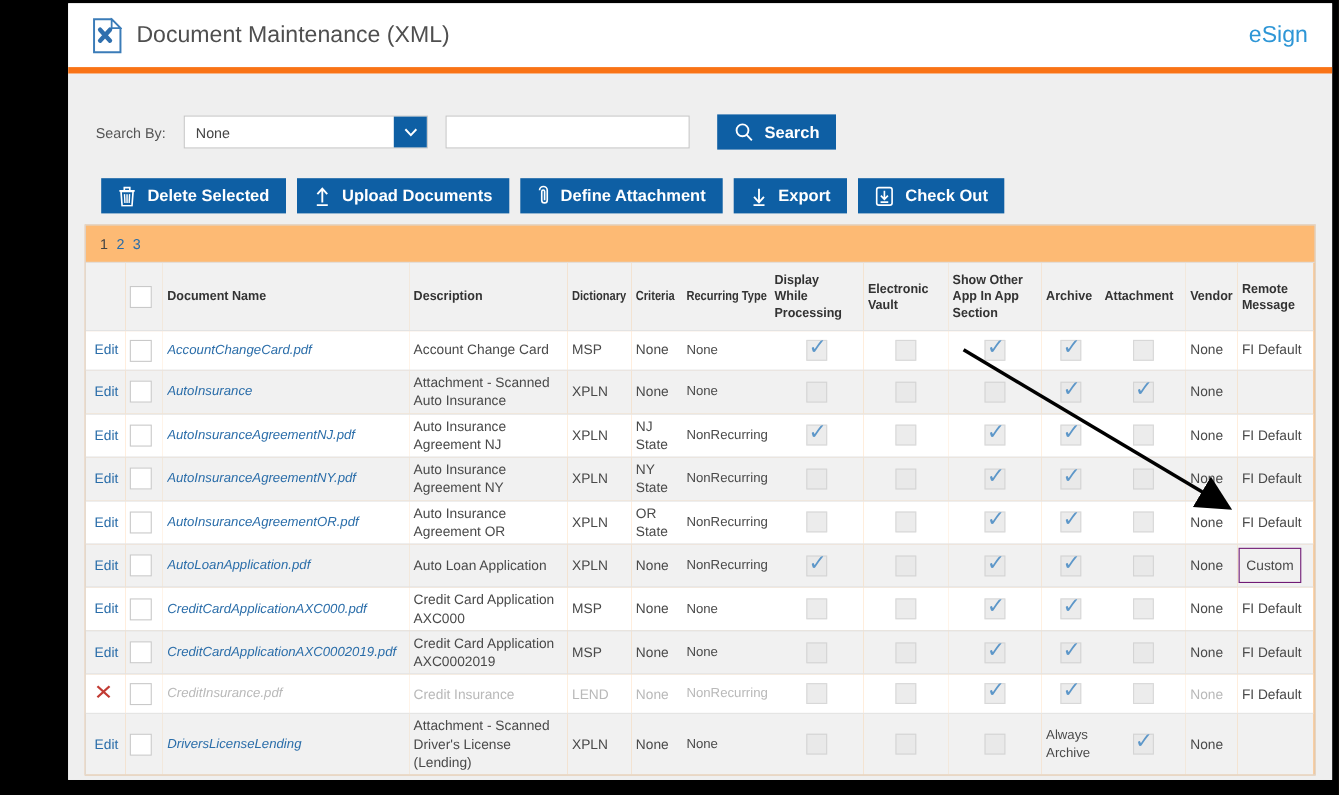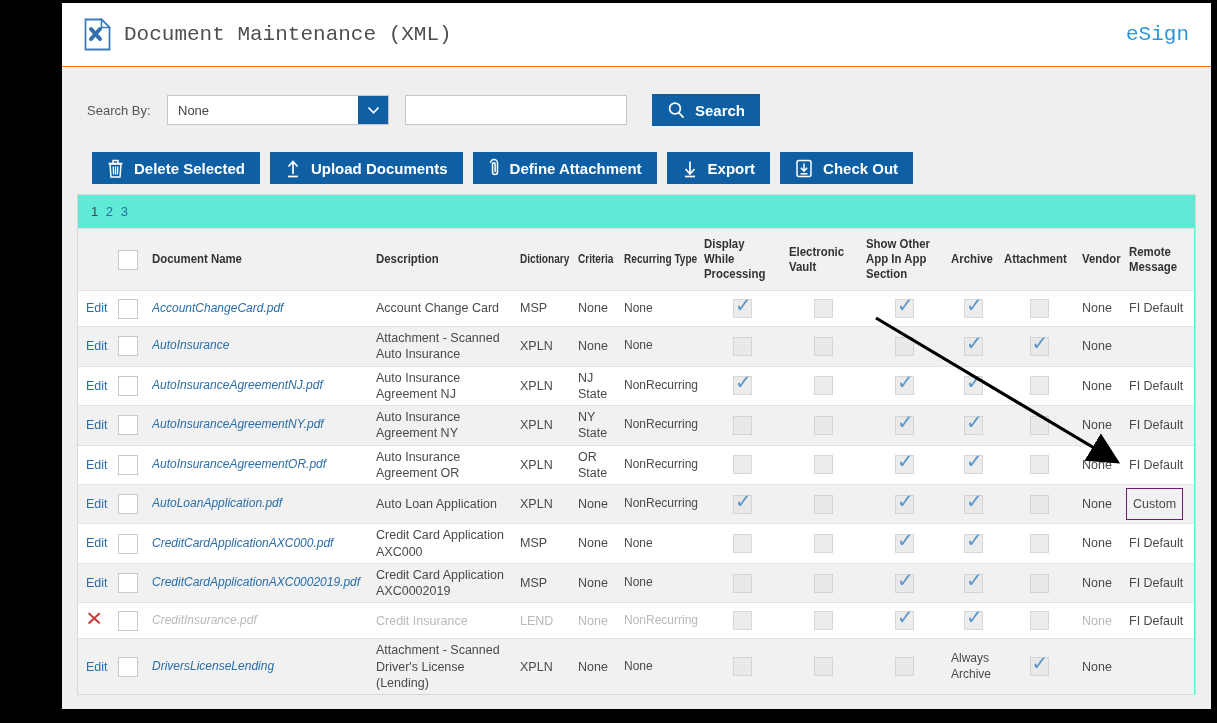--- a/index.html
+++ b/index.html
@@ -1,38 +1,38 @@
 <!DOCTYPE html>
 <html><head>
 <meta charset="utf-8">
 <style>
   html,body{margin:0;padding:0;background:#000;}
   *{box-sizing:border-box;}
   body{font-family:"Liberation Sans","DejaVu Sans",sans-serif;}
   .frame{position:relative;width:1217px;height:723px;background:#000;overflow:hidden;}
   .window{position:absolute;left:62px;top:3px;width:1149px;height:706px;background:#fff;}
   
-  .titlebar{height:64px;background:#fff;display:flex;align-items:center;padding:0 22px;border-bottom:1px solid #f97316;font-family:Liberation Mono, monospace;}
+  .titlebar{height:64px;background:#fff;display:flex;align-items:center;padding:0 22px;border-bottom:6px solid #f97316;}
   .page-title{font-size:21px;color:#4f4f4f;margin-left:13px;}
   .brand{margin-left:auto;font-size:21px;color:#2e96d6;}
   
   .content{position:absolute;top:64px;left:0;right:0;bottom:0;background:#efefef;overflow:hidden;}
   
-  .search-row{display:flex;align-items:center;margin:27px 0 0 25px;}
+  .search-row{display:flex;align-items:center;margin:37px 0 0 25px;}
   .search-label{font-size:13px;color:#555;width:80px;}
   .dropdown{width:222px;height:30px;background:#fff;border:1px solid #c6c6c6;display:flex;align-items:stretch;}
   .dropdown .dd-value{flex:1;font-size:13px;color:#444;display:flex;align-items:center;padding-left:10px;}
   .dd-arrow{width:30px;background:#0e5fa4;display:flex;align-items:center;justify-content:center;}
   .search-input{width:222px;height:30px;border:1px solid #c6c6c6;margin-left:16px;padding:0 8px;font-size:13px;color:#444;outline:none;}
   .search-btn{margin-left:25px;height:32px;background:#0e5fa4;border:none;color:#fff;font-weight:bold;font-size:15px;display:flex;align-items:center;gap:9px;padding:0 15px;cursor:pointer;}
   
   .toolbar{display:flex;gap:10px;margin:26px 0 0 30px;}
   .tb-btn{height:32px;background:#0e5fa4;border:none;color:#fff;font-weight:bold;font-size:15px;display:flex;align-items:center;gap:10px;padding:0 15px;cursor:pointer;}
   
-  .panel{margin:10px 15px 0 15px;background:#5eead4;border:1px solid #d9d9d9;}
+  .panel{margin:10px 15px 0 15px;background:#fdba74;border:1px solid #d9d9d9;}
   .pagination{padding:9px 13px;font-size:13px;border-bottom:1px solid #e0e0e0;}
   .pagination .pg{margin-right:4px;cursor:pointer;}
   .pg-current{color:#444;}
   .pg-link{color:#2a6da9;}
   table{width:1116px;table-layout:fixed;border-collapse:collapse;font-size:12.5px;color:#4a4a4a;}
   thead tr{background:#f1f1f1;}
   th{font-weight:bold;color:#333;text-align:left;padding:8px 4px;font-size:12px;line-height:1.25;vertical-align:middle;}
   th .h{display:inline-block;transform:scaleX(.95);transform-origin:0 50%;}
   th .h.squeeze{white-space:nowrap;transform:scaleX(.84);}
   tbody tr{background:#fff;border-top:1px solid #e3e3e3;}

